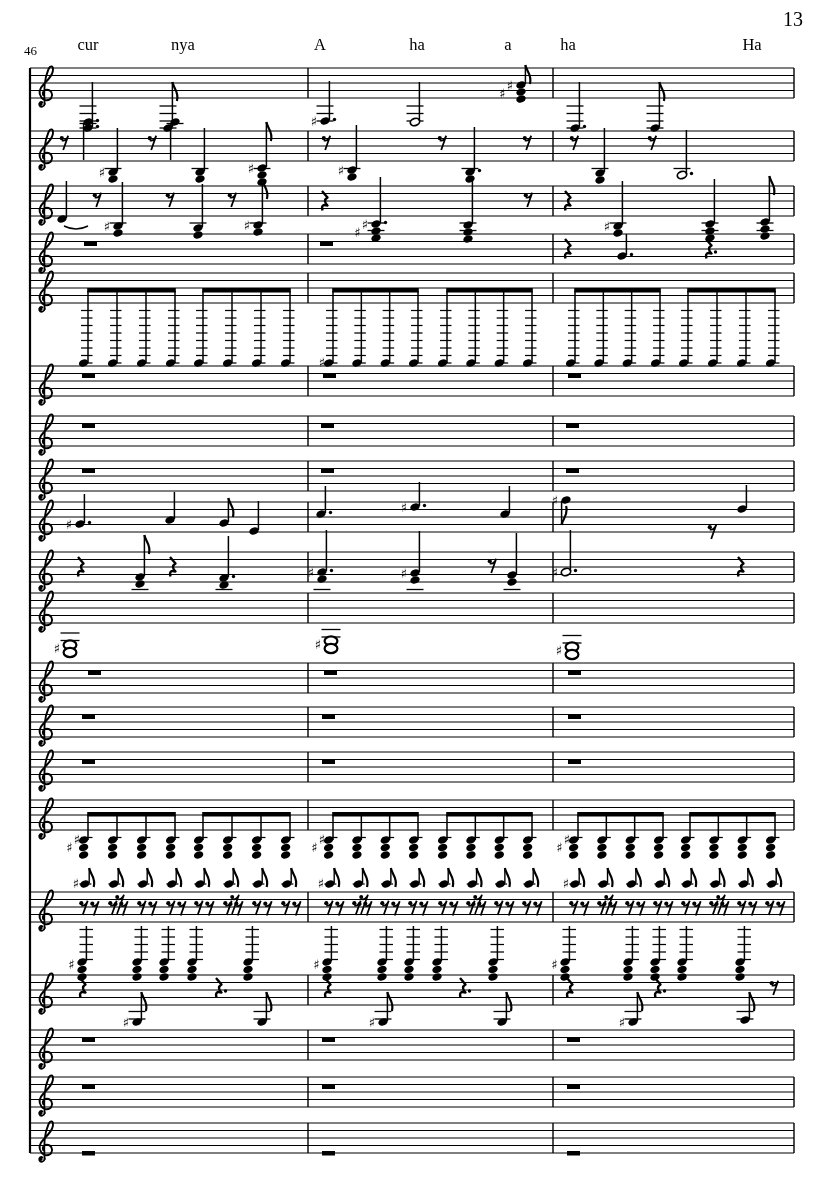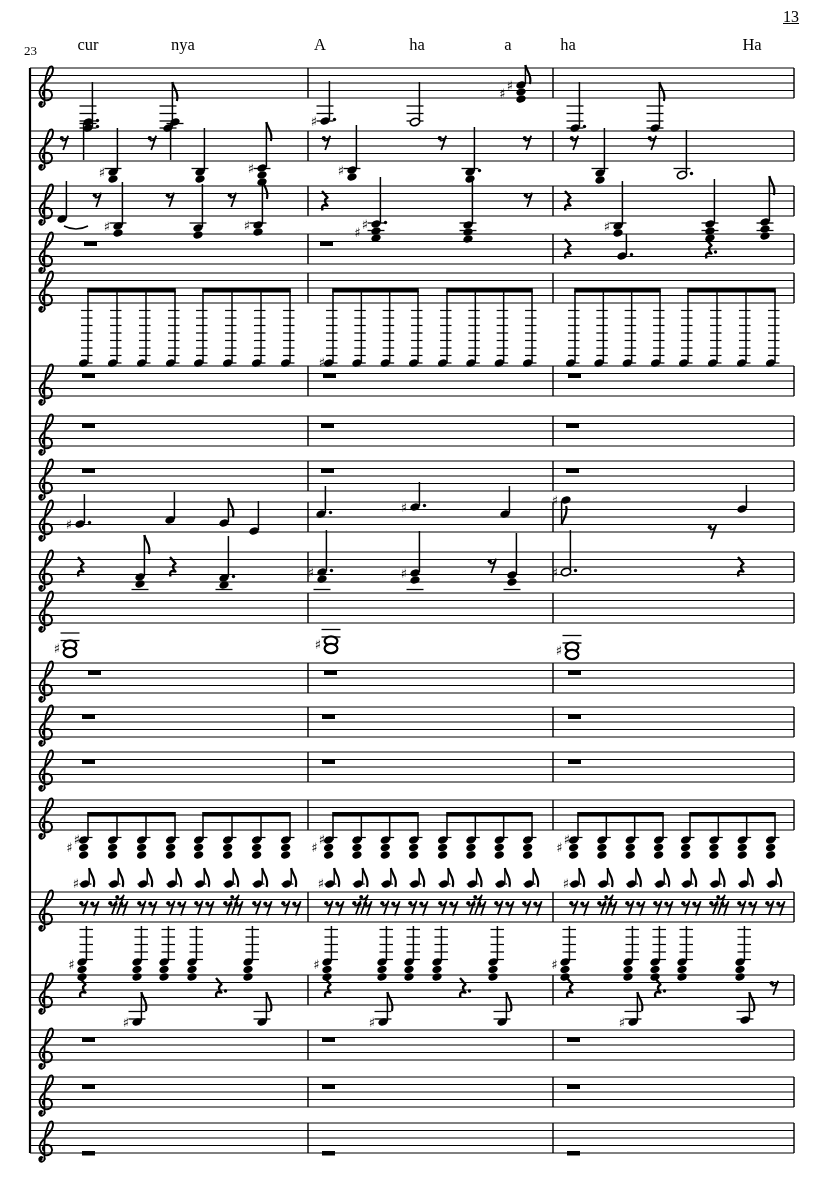--- a/index.html
+++ b/index.html
@@ -1,20 +1,20 @@
 <!DOCTYPE html>
 <html><head>
 <meta charset="utf-8">
 <style>
   html,body{margin:0;padding:0;background:#e8e8e8;}
   #page{position:relative;width:835px;height:1181px;background:#ffffff;margin:0 auto;
         font-family:"Liberation Serif", serif;color:#000;overflow:hidden;}
   #score{position:absolute;left:0;top:0;width:835px;height:1181px;}
   .corner-num{position:absolute;font-family:"Liberation Serif", serif;}
-  #page-number{top:8px;left:783px;font-size:16px;text-decoration:underline;}
+  #page-number{top:8px;left:783px;font-size:20px;}
   #measure-number{top:43px;left:24px;font-size:13px;}
 </style>
 </head>
 <body>
 
 <div id="page">
   <svg id="score" xmlns="http://www.w3.org/2000/svg" viewBox="0 0 835 1181">
       <g>
         <line x1="30" y1="68" x2="794" y2="68" stroke="#000000" stroke-width="1"></line>
         <line x1="30" y1="75.5" x2="794" y2="75.5" stroke="#000000" stroke-width="1"></line>
@@ -1568,14 +1568,14 @@
         <text x="88" y="50" font-size="16.5" text-anchor="middle" fill="#000000" font-family="Liberation Serif, serif">cur</text>
         <text x="183" y="50" font-size="16.5" text-anchor="middle" fill="#000000" font-family="Liberation Serif, serif">nya</text>
         <text x="320" y="50" font-size="16.5" text-anchor="middle" fill="#000000" font-family="Liberation Serif, serif">A</text>
         <text x="417" y="50" font-size="16.5" text-anchor="middle" fill="#000000" font-family="Liberation Serif, serif">ha</text>
         <text x="508" y="50" font-size="16.5" text-anchor="middle" fill="#000000" font-family="Liberation Serif, serif">a</text>
         <text x="568" y="50" font-size="16.5" text-anchor="middle" fill="#000000" font-family="Liberation Serif, serif">ha</text>
         <text x="752" y="50" font-size="16.5" text-anchor="middle" fill="#000000" font-family="Liberation Serif, serif">Ha</text>
       </g>
     </svg>
   <div id="page-number" class="corner-num">13</div>
-  <div id="measure-number" class="corner-num">23</div>
+  <div id="measure-number" class="corner-num">46</div>
 </div>
 
 </body></html>

